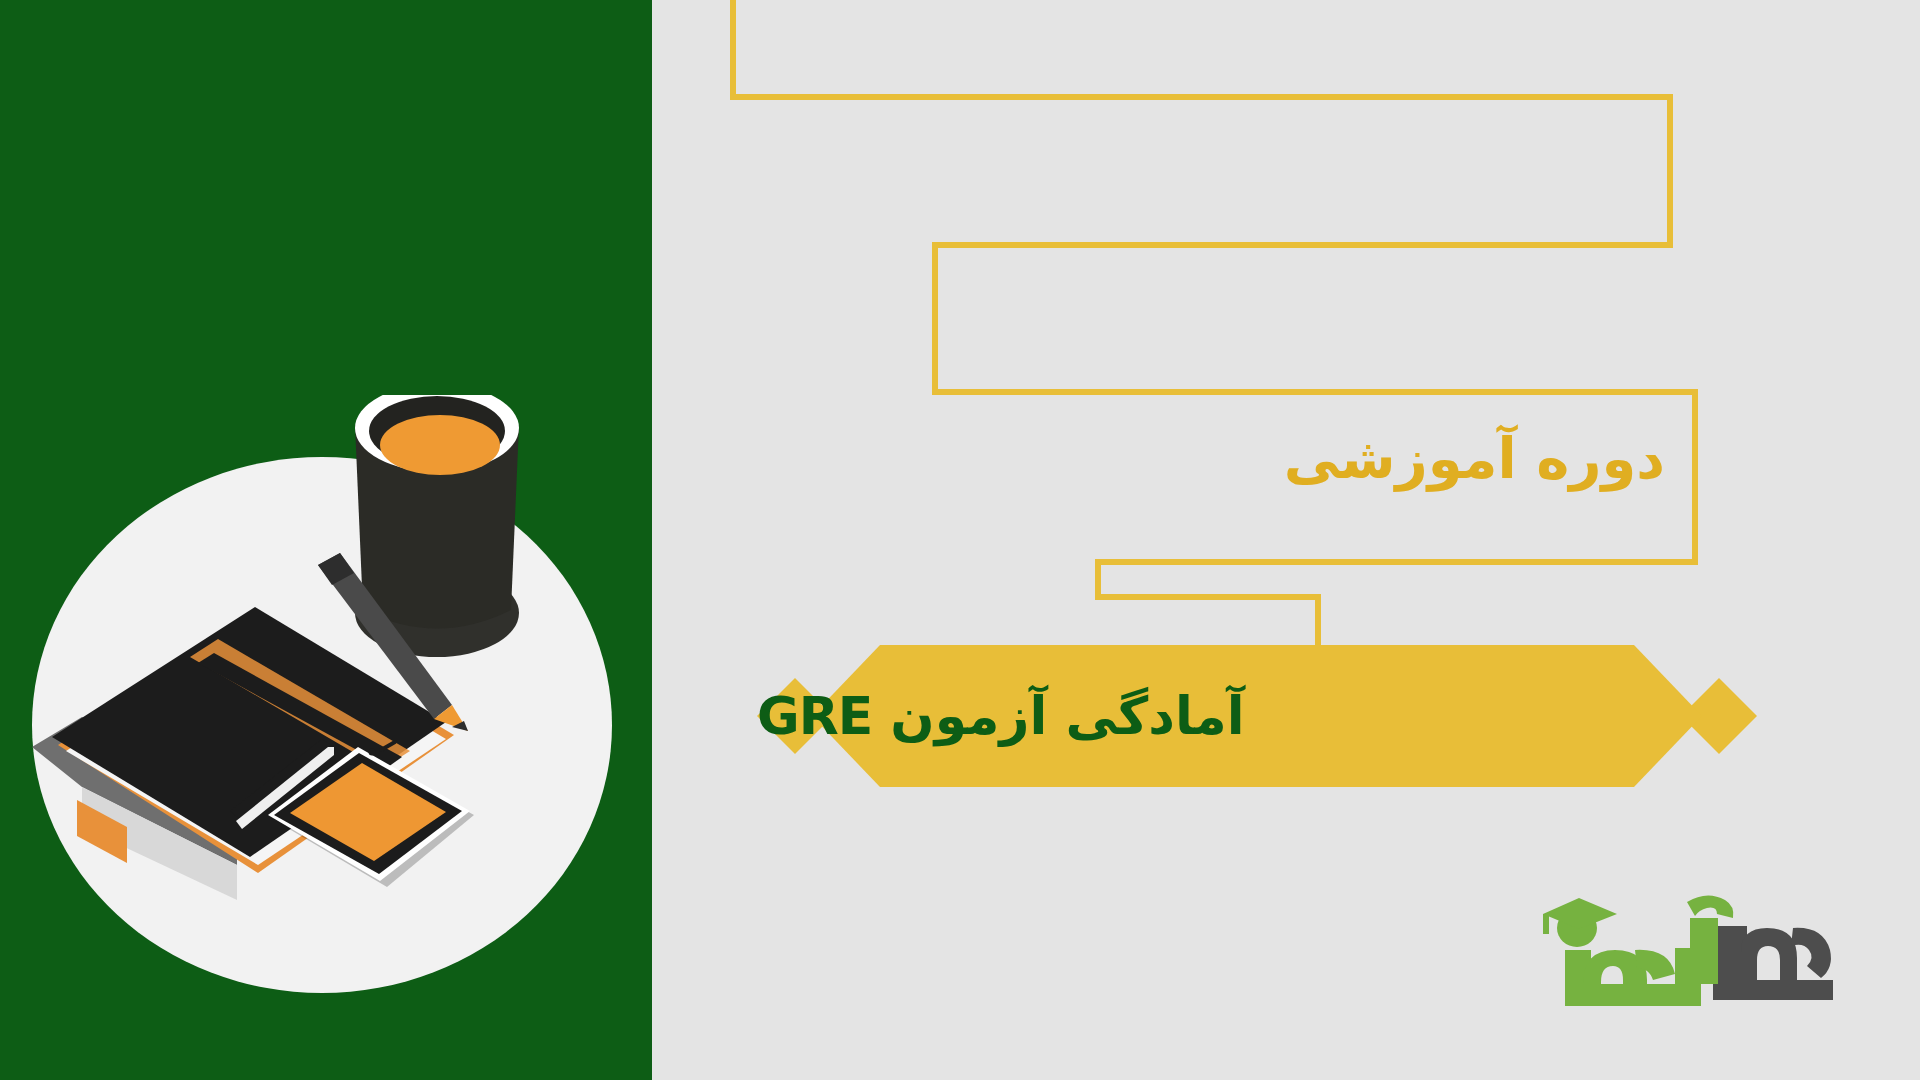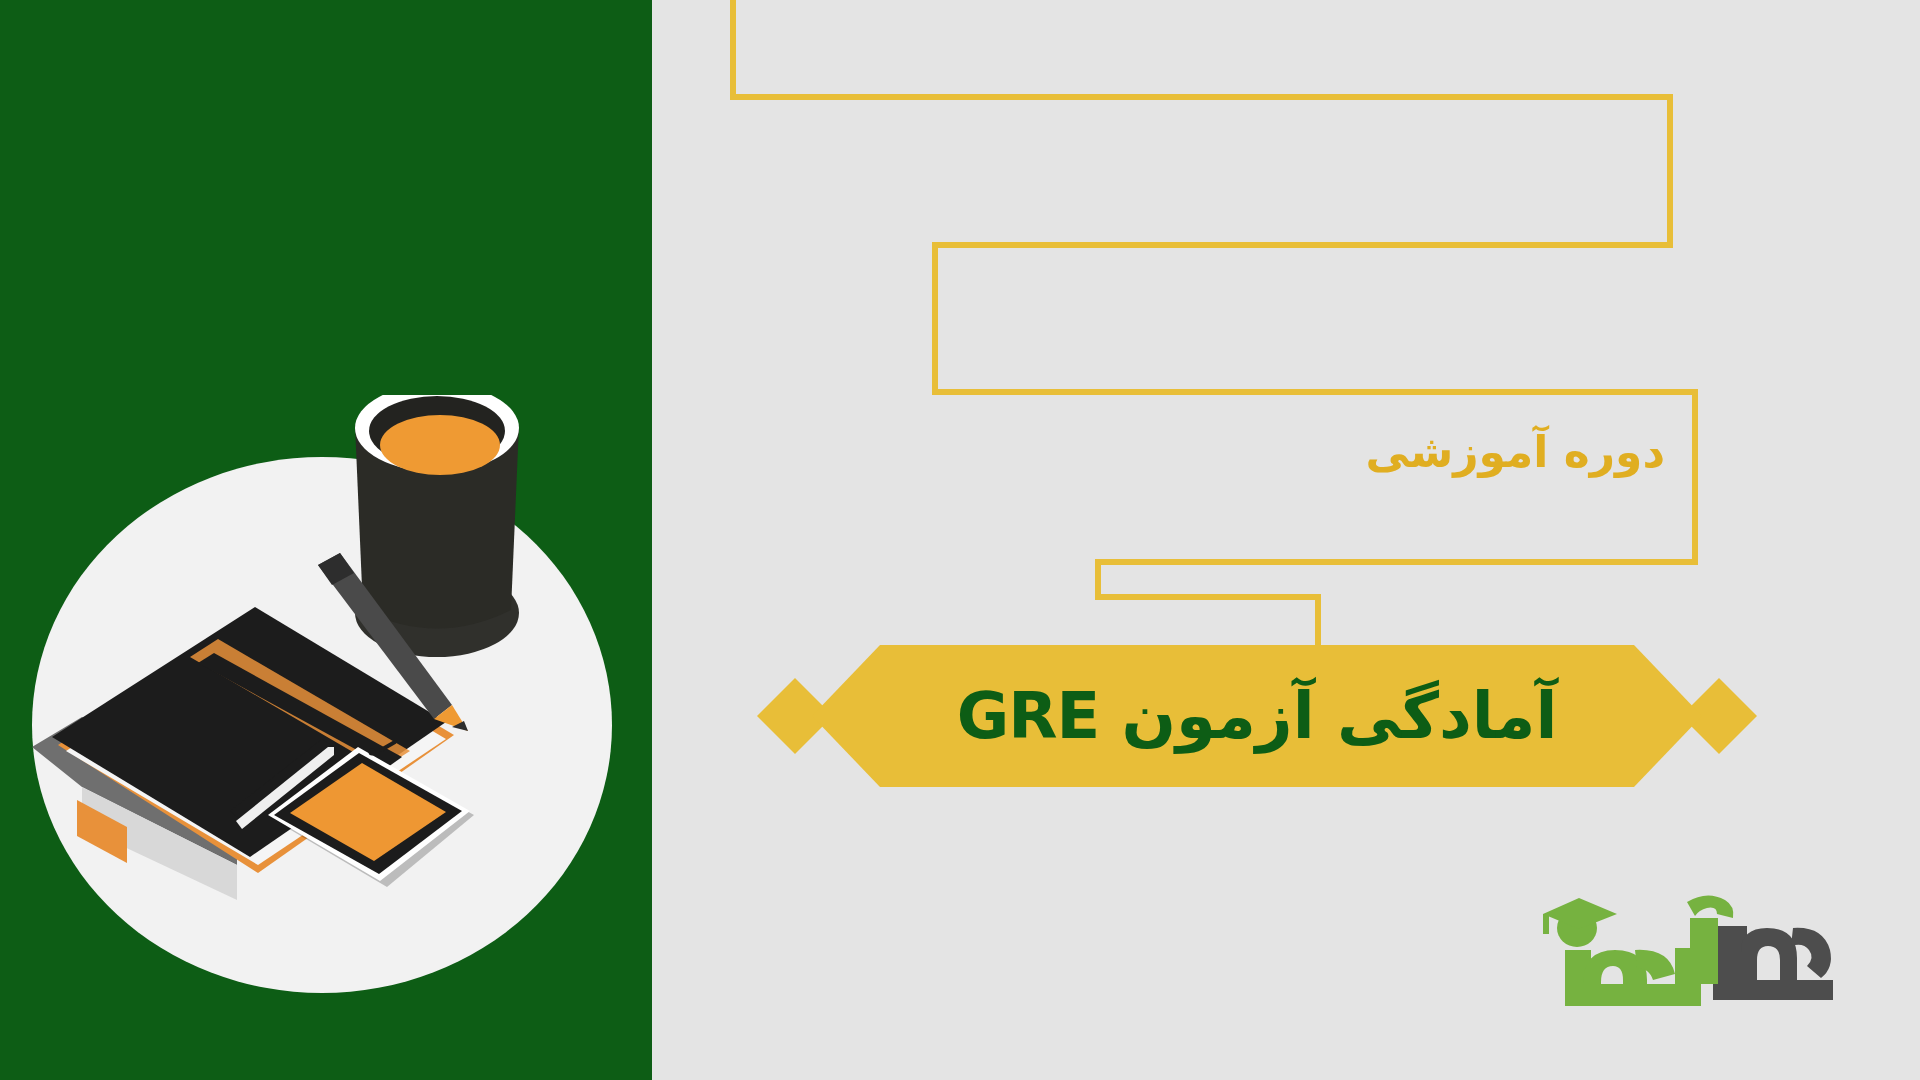--- a/index.html
+++ b/index.html
@@ -52,21 +52,21 @@
   .deco-lines svg { display: block; width: 100%; height: 100%; }
 
   
   .subtitle {
     position: absolute;
     right: 255px;
     top: 428px;
     width: 420px;
     text-align: right;
     color: #e0ae21;
-    font-size: 44px;
+    font-size: 56px;
     font-weight: 700;
     letter-spacing: -1px;
     line-height: 1.1;
     direction: rtl;
     white-space: nowrap;
   }
 
   
   .banner-wrap {
     position: absolute;
@@ -81,23 +81,23 @@
     width: 100%;
     height: 100%;
   }
   .banner-shape svg { display: block; width: 100%; height: 100%; }
   .banner-title {
     position: absolute;
     left: 0;
     right: 0;
     top: 50%;
     transform: translateY(-50%);
-    text-align: center;
+    text-align: left;
     color: #0d5d15;
-    font-size: 64px;
+    font-size: 52px;
     font-weight: 700;
     direction: rtl;
     letter-spacing: -1px;
     white-space: nowrap;
     line-height: 1;
   }
 
   
   .logo {
     position: absolute;

